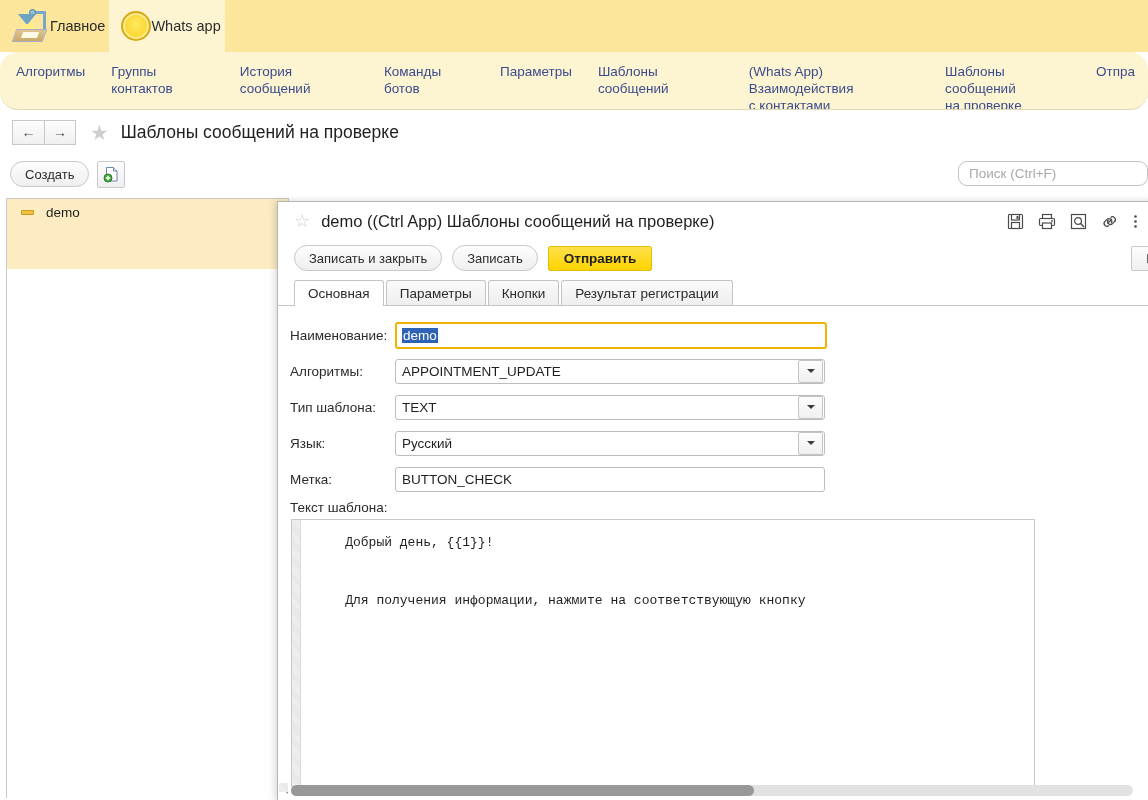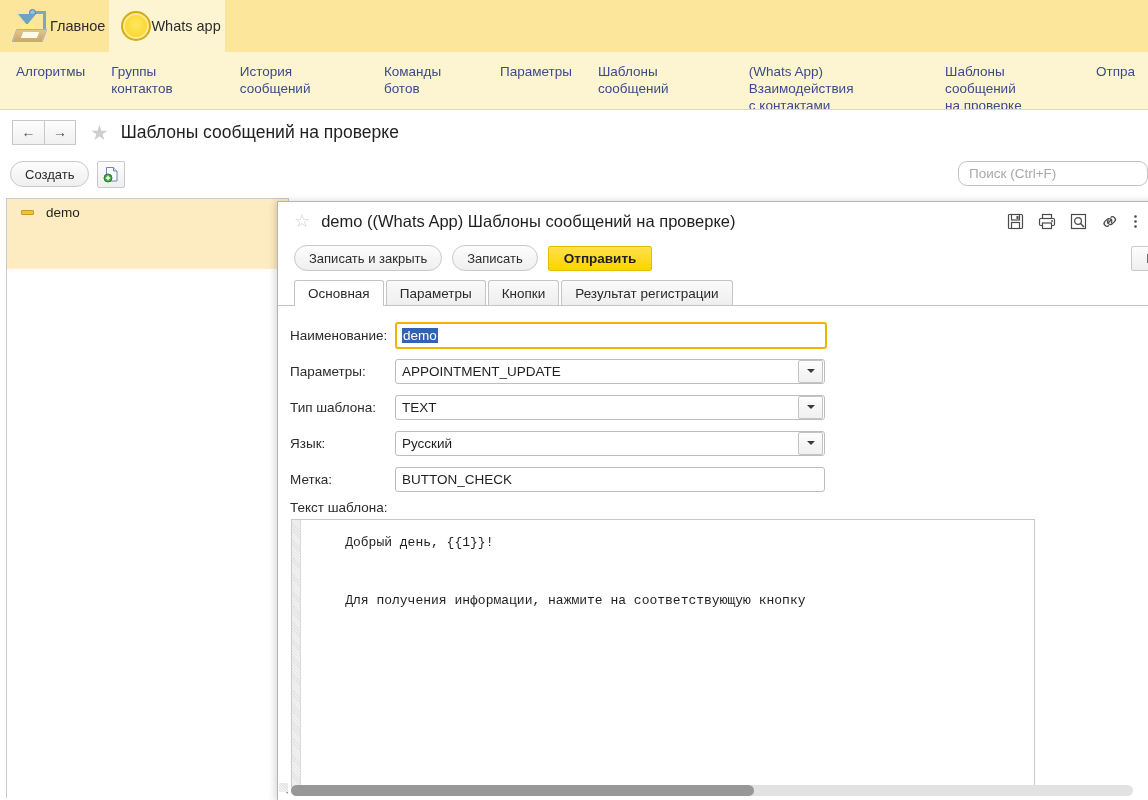--- a/index.html
+++ b/index.html
@@ -102,20 +102,21 @@
 
   
   .nav-panel {
     position: absolute; left: 0; top: 52px;
     width: 1148px; height: 58px;
     background: #fdf5d2;
     border-bottom: 1px solid #dfd9b6;
     display: flex; align-items: flex-start;
     padding: 11px 0 0 0;
     overflow: hidden;
+    border-radius: 18px;
   }
   .nav-item {
     font-size: 13.5px;
     color: #3b4b8c;
     line-height: 17px;
     white-space: pre-line;
     padding: 0 13px;
     cursor: pointer;
   }
   .nav-item:first-child { padding-left: 16px; }
@@ -520,21 +521,21 @@
         <span class="row-marker"></span>
         <span>demo</span>
       </div>
     </div>
   </div>
 
   <div class="dialog">
 
     <div class="dlg-titlebar">
       <span class="dlg-star">☆</span>
-      <span class="dlg-title">demo ((Whats App) Шаблоны сообщений на проверке)</span>
+      <span class="dlg-title">demo ((Ctrl App) Шаблоны сообщений на проверке)</span>
       <div class="dlg-title-icons">
         <span class="ticon">
           <svg width="17" height="17" viewBox="0 0 17 17">
             <rect x="1.5" y="1.5" width="14" height="14" rx="1" fill="none" stroke="#4a4a4a" stroke-width="1.2"></rect>
             <rect x="4.5" y="1.5" width="8" height="5.5" fill="none" stroke="#4a4a4a" stroke-width="1.2"></rect>
             <rect x="4.5" y="9.5" width="8" height="6" fill="none" stroke="#4a4a4a" stroke-width="1.2"></rect>
             <rect x="9.5" y="3" width="2" height="3" fill="#4a4a4a"></rect>
           </svg>
         </span>
         <span class="ticon">
@@ -586,21 +587,21 @@
     <div class="dlg-form">
 
       <div class="frow">
         <div class="flabel">Наименование:</div>
         <div class="finput focused">
           <span class="sel-text">demo</span>
         </div>
       </div>
 
       <div class="frow">
-        <div class="flabel">Параметры:</div>
+        <div class="flabel">Алгоритмы:</div>
         <div class="finput">
           <span>APPOINTMENT_UPDATE</span>
           <span class="dropdown">
               <span class="caret-down"></span>
             </span>
         </div>
       </div>
 
       <div class="frow">
         <div class="flabel">Тип шаблона:</div>

